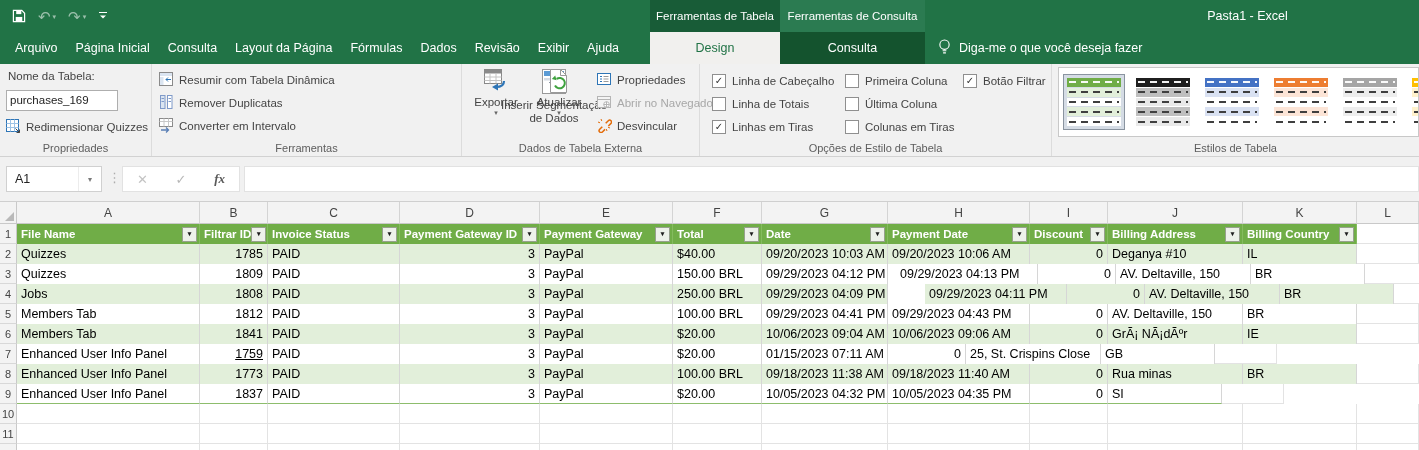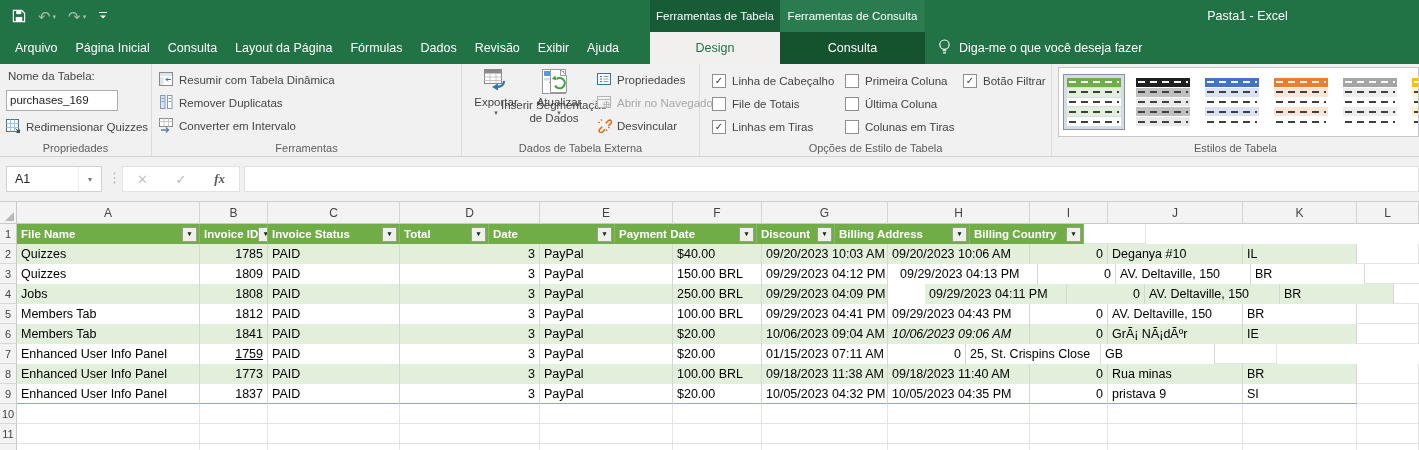--- a/index.html
+++ b/index.html
@@ -236,21 +236,21 @@
   </div>
 
   <div class="rgroup" style="left:700px;width:352px">
     <div class="cbcol" style="left:12px;top:5px">
         <label class="cbrow">
           <span class="cb">✓</span>
           <span>Linha de Cabeçalho</span>
         </label>
         <label class="cbrow">
           <span class="cb"></span>
-          <span>File de Totais</span>
+          <span>Linha de Totais</span>
         </label>
         <label class="cbrow">
           <span class="cb">✓</span>
           <span>Linhas em Tiras</span>
         </label>
       </div>
     <div class="cbcol" style="left:145px;top:5px">
         <label class="cbrow">
           <span class="cb"></span>
           <span>Primeira Coluna</span>
@@ -353,25 +353,33 @@
       <div class="colhead" style="width: 62px; min-width: 62px;">L</div>
     </div>
   <div id="gridrows">
       <div class="grow">
         <div class="rowhead">1</div>
         <div class="hcell" style="width: 183px; min-width: 183px;">
           <span>File Name</span>
           <span class="filterbtn">▾</span>
         </div>
         <div class="hcell" style="width: 68px; min-width: 68px;">
-          <span>Invoice ID</span>
+          <span>Filtrar ID</span>
           <span class="filterbtn">▾</span>
         </div>
         <div class="hcell" style="width: 132px; min-width: 132px;">
           <span>Invoice Status</span>
+          <span class="filterbtn">▾</span>
+        </div>
+        <div class="hcell" style="width: 140px; min-width: 140px;">
+          <span>Payment Gateway ID</span>
+          <span class="filterbtn">▾</span>
+        </div>
+        <div class="hcell" style="width: 133px; min-width: 133px;">
+          <span>Payment Gateway</span>
           <span class="filterbtn">▾</span>
         </div>
         <div class="hcell" style="width: 89px; min-width: 89px;">
           <span>Total</span>
           <span class="filterbtn">▾</span>
         </div>
         <div class="hcell" style="width: 126px; min-width: 126px; text-align: right;">
           <span>Date</span>
           <span class="filterbtn">▾</span>
         </div>
@@ -455,21 +463,21 @@
       </div>
       <div class="grow band">
         <div class="rowhead">6</div>
         <div class="dcell" style="width: 183px; min-width: 183px;">Members Tab</div>
         <div class="dcell num" style="width: 68px; min-width: 68px;">1841</div>
         <div class="dcell" style="width: 132px; min-width: 132px;">PAID</div>
         <div class="dcell num" style="width: 140px; min-width: 140px;">3</div>
         <div class="dcell" style="width: 133px; min-width: 133px;">PayPal</div>
         <div class="dcell" style="width: 89px; min-width: 89px;">$20.00</div>
         <div class="dcell" style="width: 126px; min-width: 126px;">10/06/2023 09:04 AM</div>
-        <div class="dcell" style="width: 142px; min-width: 142px; font-style: italic;">10/06/2023 09:06 AM</div>
+        <div class="dcell" style="width: 142px; min-width: 142px;">10/06/2023 09:06 AM</div>
         <div class="dcell num" style="width: 78px; min-width: 78px;">0</div>
         <div class="dcell" style="width: 135px; min-width: 135px;">GrÃ¡ NÃ¡dÃºr</div>
         <div class="dcell" style="width: 114px; min-width: 114px;">IE</div>
         <div class="ecell" style="width: 62px; min-width: 62px;"></div>
       </div>
       <div class="grow plain">
         <div class="rowhead">7</div>
         <div class="dcell" style="width: 183px; min-width: 183px;">Enhanced User Info Panel</div>
         <div class="dcell num" style="width: 68px; min-width: 68px; text-decoration: underline;">1759</div>
         <div class="dcell" style="width: 132px; min-width: 132px;">PAID</div>
@@ -501,21 +509,20 @@
         <div class="rowhead">9</div>
         <div class="dcell tb-bottom" style="width: 183px; min-width: 183px;">Enhanced User Info Panel</div>
         <div class="dcell num tb-bottom" style="width: 68px; min-width: 68px;">1837</div>
         <div class="dcell tb-bottom" style="width: 132px; min-width: 132px;">PAID</div>
         <div class="dcell num tb-bottom" style="width: 140px; min-width: 140px;">3</div>
         <div class="dcell tb-bottom" style="width: 133px; min-width: 133px;">PayPal</div>
         <div class="dcell tb-bottom" style="width: 89px; min-width: 89px;">$20.00</div>
         <div class="dcell tb-bottom" style="width: 126px; min-width: 126px;">10/05/2023 04:32 PM</div>
         <div class="dcell tb-bottom" style="width: 142px; min-width: 142px;">10/05/2023 04:35 PM</div>
         <div class="dcell num tb-bottom" style="width: 78px; min-width: 78px;">0</div>
-        <div class="dcell tb-bottom" style="width: 135px; min-width: 135px;">pristava 9</div>
         <div class="dcell tb-bottom" style="width: 114px; min-width: 114px;">SI</div>
         <div class="ecell" style="width: 62px; min-width: 62px;"></div>
       </div>
       <div class="grow">
         <div class="rowhead">10</div>
         <div class="ecell" style="width: 183px; min-width: 183px;"></div>
         <div class="ecell" style="width: 68px; min-width: 68px;"></div>
         <div class="ecell" style="width: 132px; min-width: 132px;"></div>
         <div class="ecell" style="width: 140px; min-width: 140px;"></div>
         <div class="ecell" style="width: 133px; min-width: 133px;"></div>

